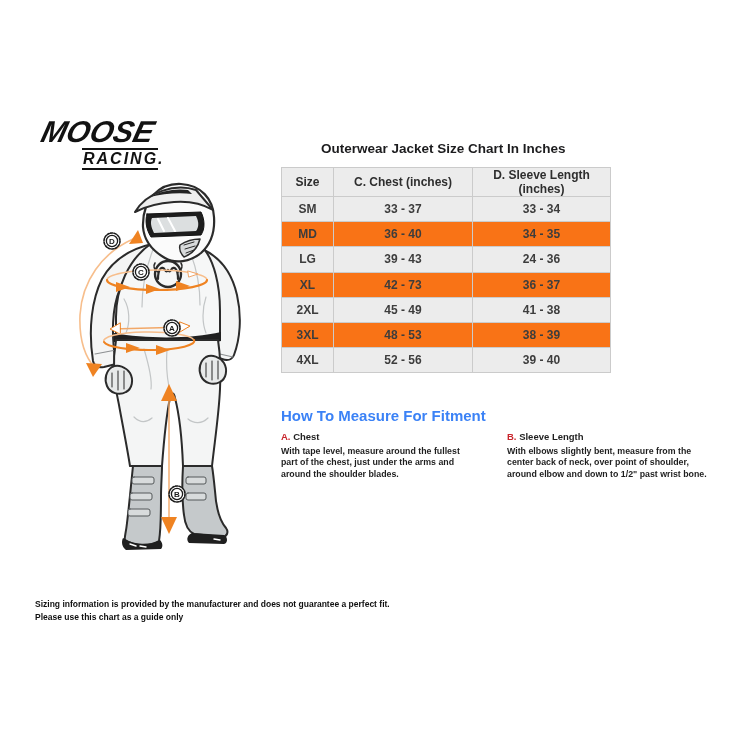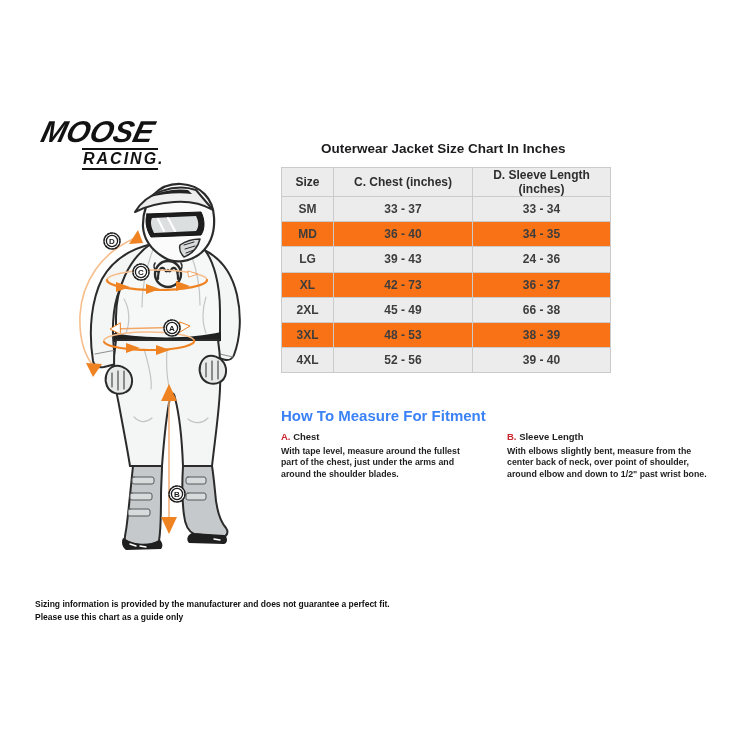--- a/index.html
+++ b/index.html
@@ -85,21 +85,21 @@
         <td>24 - 36</td>
       </tr>
       <tr>
         <td>XL</td>
         <td>42 - 73</td>
         <td>36 - 37</td>
       </tr>
       <tr class="shade">
         <td>2XL</td>
         <td>45 - 49</td>
-        <td>66 - 38</td>
+        <td>41 - 38</td>
       </tr>
       <tr>
         <td>3XL</td>
         <td>48 - 53</td>
         <td>38 - 39</td>
       </tr>
       <tr class="shade">
         <td>4XL</td>
         <td>52 - 56</td>
         <td>39 - 40</td>

